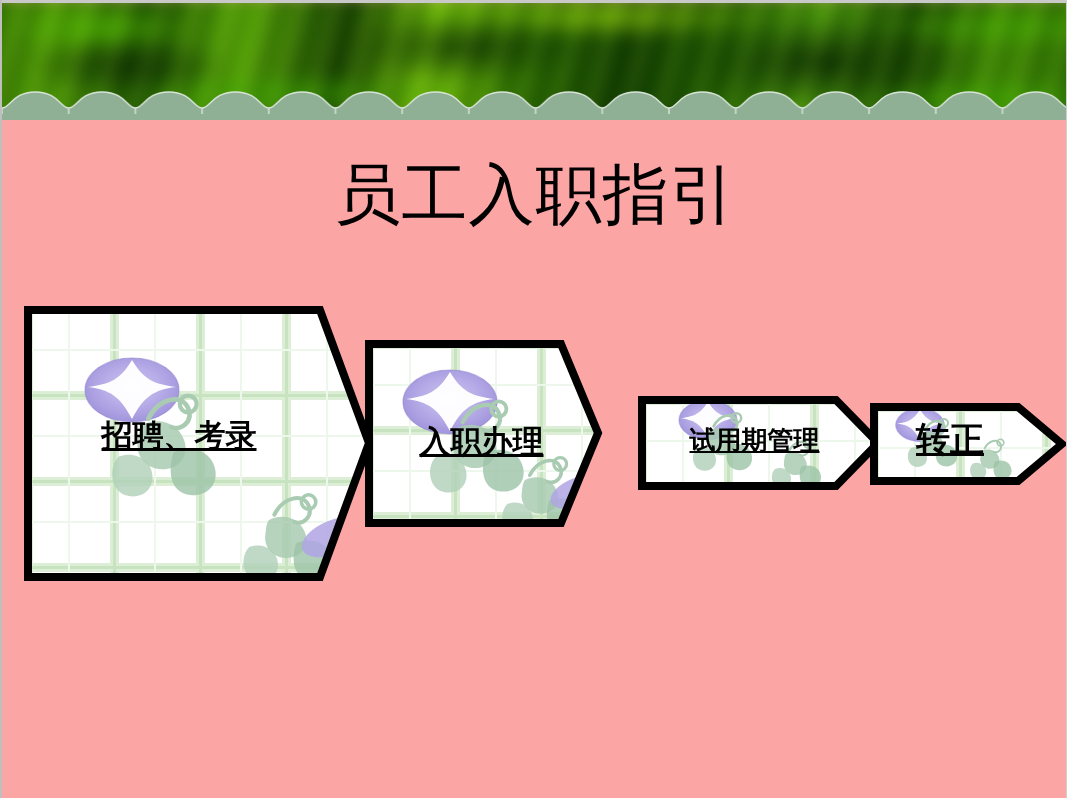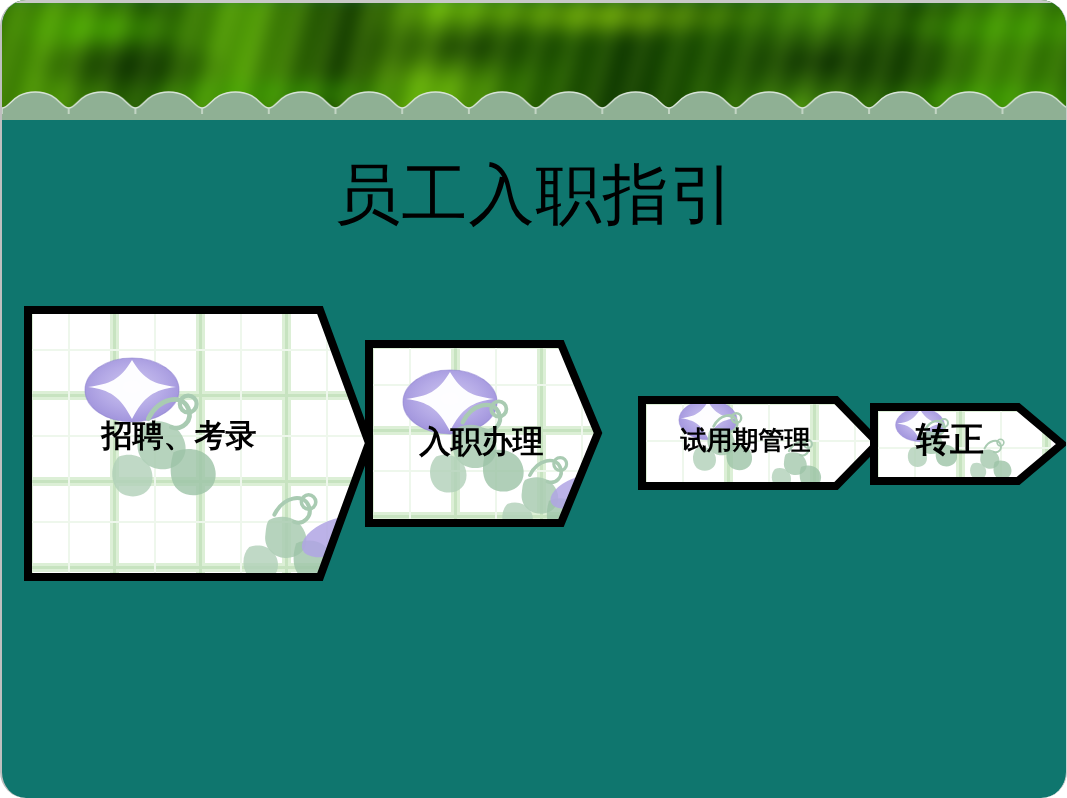--- a/index.html
+++ b/index.html
@@ -11,26 +11,25 @@
     width: 1067px;
     height: 798px;
     overflow: hidden;
     font-family: "Liberation Serif", "DejaVu Serif", serif;
   }
 
   #slide {
     position: relative;
     width: 1067px;
     height: 798px;
-    background: #0f766e;
+    background: #fca5a5;
     box-sizing: border-box;
     border-left: 2px solid #bfbfbf;
     border-right: 1px solid #cfcfcf;
     overflow: hidden;
-    border-radius: 26px;
   }
 
   
   #header-banner {
     position: absolute;
     left: 0; top: 0;
     width: 1067px;
     height: 120px;
     overflow: hidden;
   }
@@ -117,30 +116,31 @@
 
   .chev-label {
     position: absolute;
     font-family: "Liberation Serif", "DejaVu Serif", serif;
     font-weight: bold;
     color: #000000;
     white-space: nowrap;
     text-align: center;
     line-height: 1;
     pointer-events: none;
+    text-decoration: underline;
   }
 
   #chev1 { left: 22px;  top: 305px; }
   #chev2 { left: 363px; top: 340px; }
   #chev3 { left: 636px; top: 396px; }
   #chev4 { left: 868px; top: 403px; }
 
   #label1 { left: 22px;  top: 420px; width: 310px; font-size: 31px; }
   #label2 { left: 363px; top: 426px; width: 233px; font-size: 31px; }
-  #label3 { left: 636px; top: 428px; width: 215px; font-size: 26px; }
+  #label3 { left: 636px; top: 428px; width: 215px; font-size: 26px; padding-left: 9px; }
   #label4 { left: 868px; top: 423px; width: 160px; font-size: 34px; }
 </style>
 </head>
 <body>
 
 <div id="slide">
 
   <div id="header-banner">
     <div id="header-photo"></div>
     <div id="header-topline"></div>

